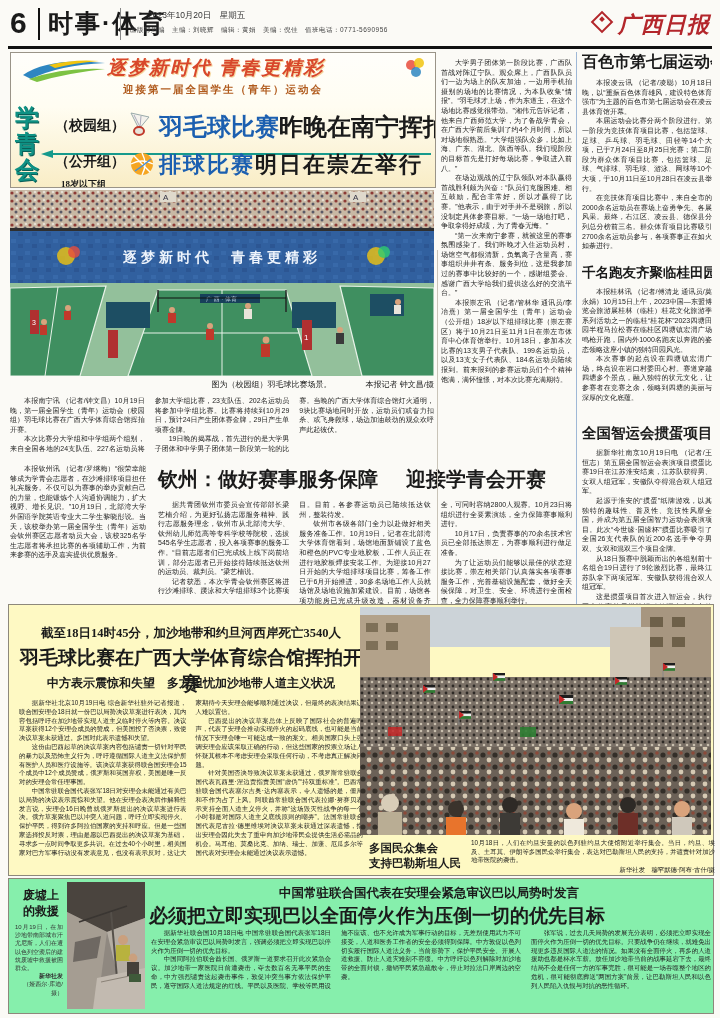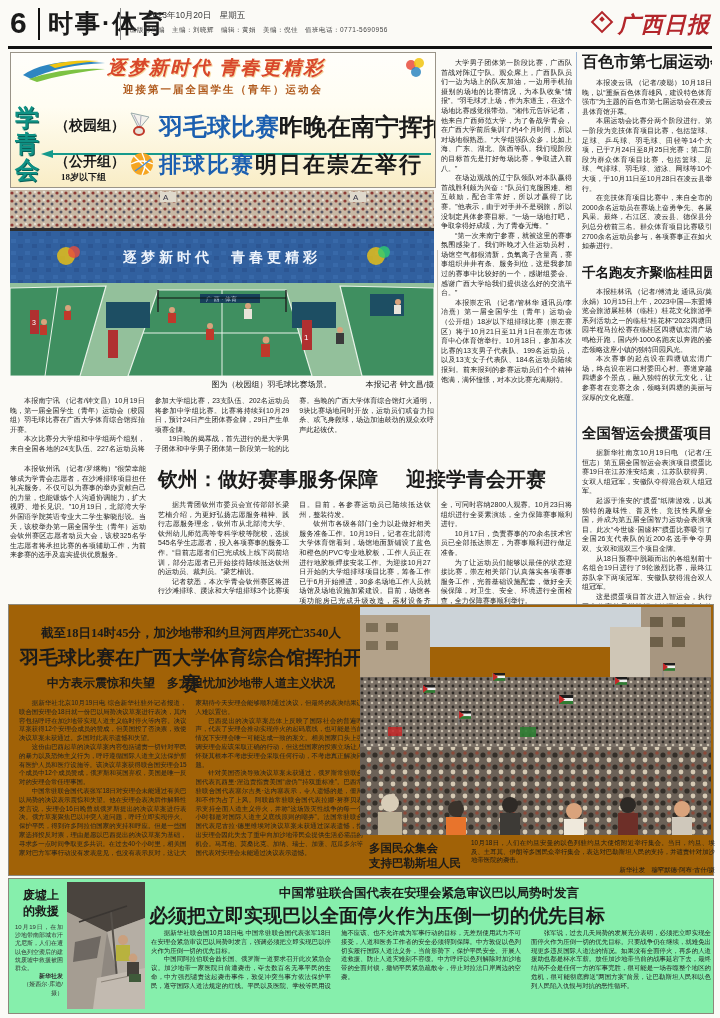--- a/index.html
+++ b/index.html
@@ -24,21 +24,21 @@
           background:linear-gradient(180deg,#fffefb 0%,#fffdf2 40%,#f9edc6 100%);overflow:hidden;}
   .banner-title{position:absolute;left:96px;top:2px;font-size:19px;font-weight:bold;font-style:italic;
                 color:#d8472b;letter-spacing:2px;text-shadow:1px 1px 0 #f6d8a0;}
   .banner-sub{position:absolute;left:0;top:30px;width:100%;text-align:center;font-size:10.5px;
               font-weight:bold;color:#b05a1c;letter-spacing:2px;}
   .side-label{position:absolute;left:4px;top:52px;width:30px;line-height:26px;font-size:24px;font-weight:900;
               color:#0f9184;text-shadow:1px 1px 0 #0b5f57;}
   .arrow-line{position:absolute;left:30px;top:96px;}
   .grp1{position:absolute;left:44px;top:64px;font-size:14px;font-weight:bold;}
   .grp2{position:absolute;left:44px;top:100px;font-size:14px;font-weight:bold;}
-  .grp2b{position:absolute;left:50px;top:118px;font-size:9px;font-weight:bold;}
+  .grp2b{position:absolute;left:50px;top:125px;font-size:9px;font-weight:bold;}
   .icon1{position:absolute;left:116px;top:58px;}
   .icon2{position:absolute;left:118px;top:98px;}
   .hl1{position:absolute;left:148px;top:58px;font-size:24px;font-weight:900;white-space:nowrap;}
   .hl2{position:absolute;left:148px;top:97px;font-size:22px;font-weight:900;white-space:nowrap;letter-spacing:2px;}
   .blue{color:#1b5fb0;}
   
   .main-photo{position:absolute;left:10px;top:190px;width:424px;height:186px;}
   .photo-cap{position:absolute;left:10px;top:379px;width:424px;font-size:8px;display:flex;
              justify-content:flex-end;gap:34px;color:#222;}
   
@@ -53,21 +53,21 @@
   .qz-gap{display:inline-block;width:28px;}
   .regionB{position:absolute;left:158px;top:500px;width:414px;height:118px;column-count:3;column-gap:10px;}
   .vrule{position:absolute;width:1px;background:#c9c4b8;}
   
   .sidebar{position:absolute;left:582px;top:52px;width:130px;height:566px;}
   .sb-rule{position:absolute;left:576px;top:52px;width:1px;height:560px;background:#9fb8d6;}
   .sb-art{position:absolute;left:0;width:130px;overflow:hidden;}
   .sb-title{font-size:16px;font-weight:bold;text-align:center;font-family:"Liberation Serif",serif;
             margin:0 0 5px 0;white-space:nowrap;}
   
-  .gaza{position:absolute;left:8px;top:604px;width:704px;height:270px;border:1px solid #8d887b;background:#a16207;}
+  .gaza{position:absolute;left:8px;top:604px;width:704px;height:270px;border:1px solid #8d887b;background:#fef9c3;}
   .gz-kicker{position:absolute;left:10px;top:20px;width:344px;text-align:center;font-size:12.5px;
              font-weight:bold;font-family:"Liberation Serif",serif;}
   .gz-headline{position:absolute;left:4px;top:40px;width:356px;text-align:center;font-size:19px;
                font-weight:900;letter-spacing:0;}
   .gz-sub{position:absolute;left:4px;top:70px;width:356px;text-align:center;font-size:12px;font-weight:bold;
           font-family:"Liberation Serif",serif;}
   .gz-body{position:absolute;left:10px;top:94px;width:344px;height:168px;column-count:2;column-gap:9px;}
   .gz-photo{position:absolute;right:2px;top:2px;width:351px;height:228px;}
   .gz-capbold{position:absolute;left:360px;top:236px;width:96px;text-align:left;font-size:11.5px;
               font-weight:bold;line-height:15px;}

